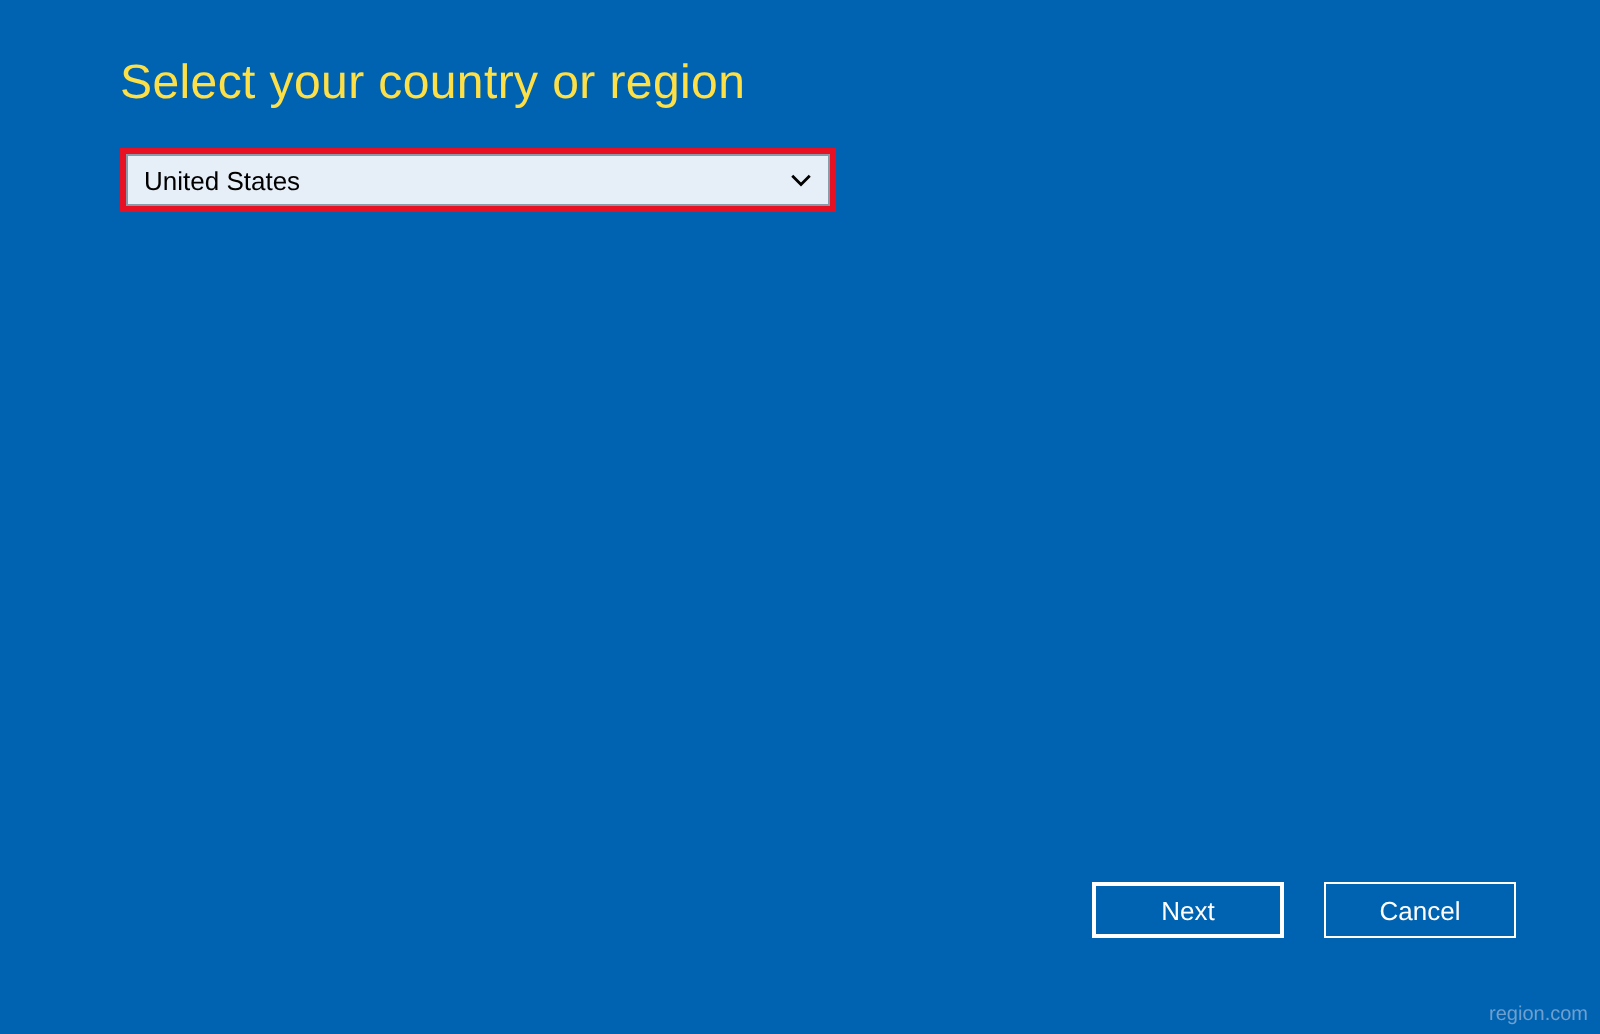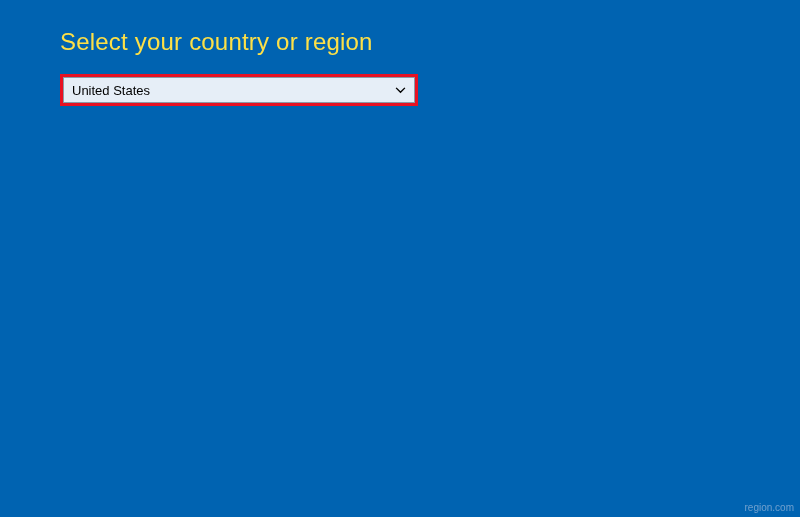--- a/index.html
+++ b/index.html
@@ -100,15 +100,17 @@
       <span class="chevron">
         <svg viewBox="0 0 12 8">
             <path d="M1 1 L6 6 L11 1" stroke="#000" stroke-width="1.6" fill="none"></path>
           </svg>
       </span>
     </div>
   </div>
 </div>
 
 <div class="button-row">
+  <button class="btn primary">Next</button>
+  <button class="btn">Cancel</button>
 </div>
 
 <div class="watermark">region.com</div>
 
 </body></html>

